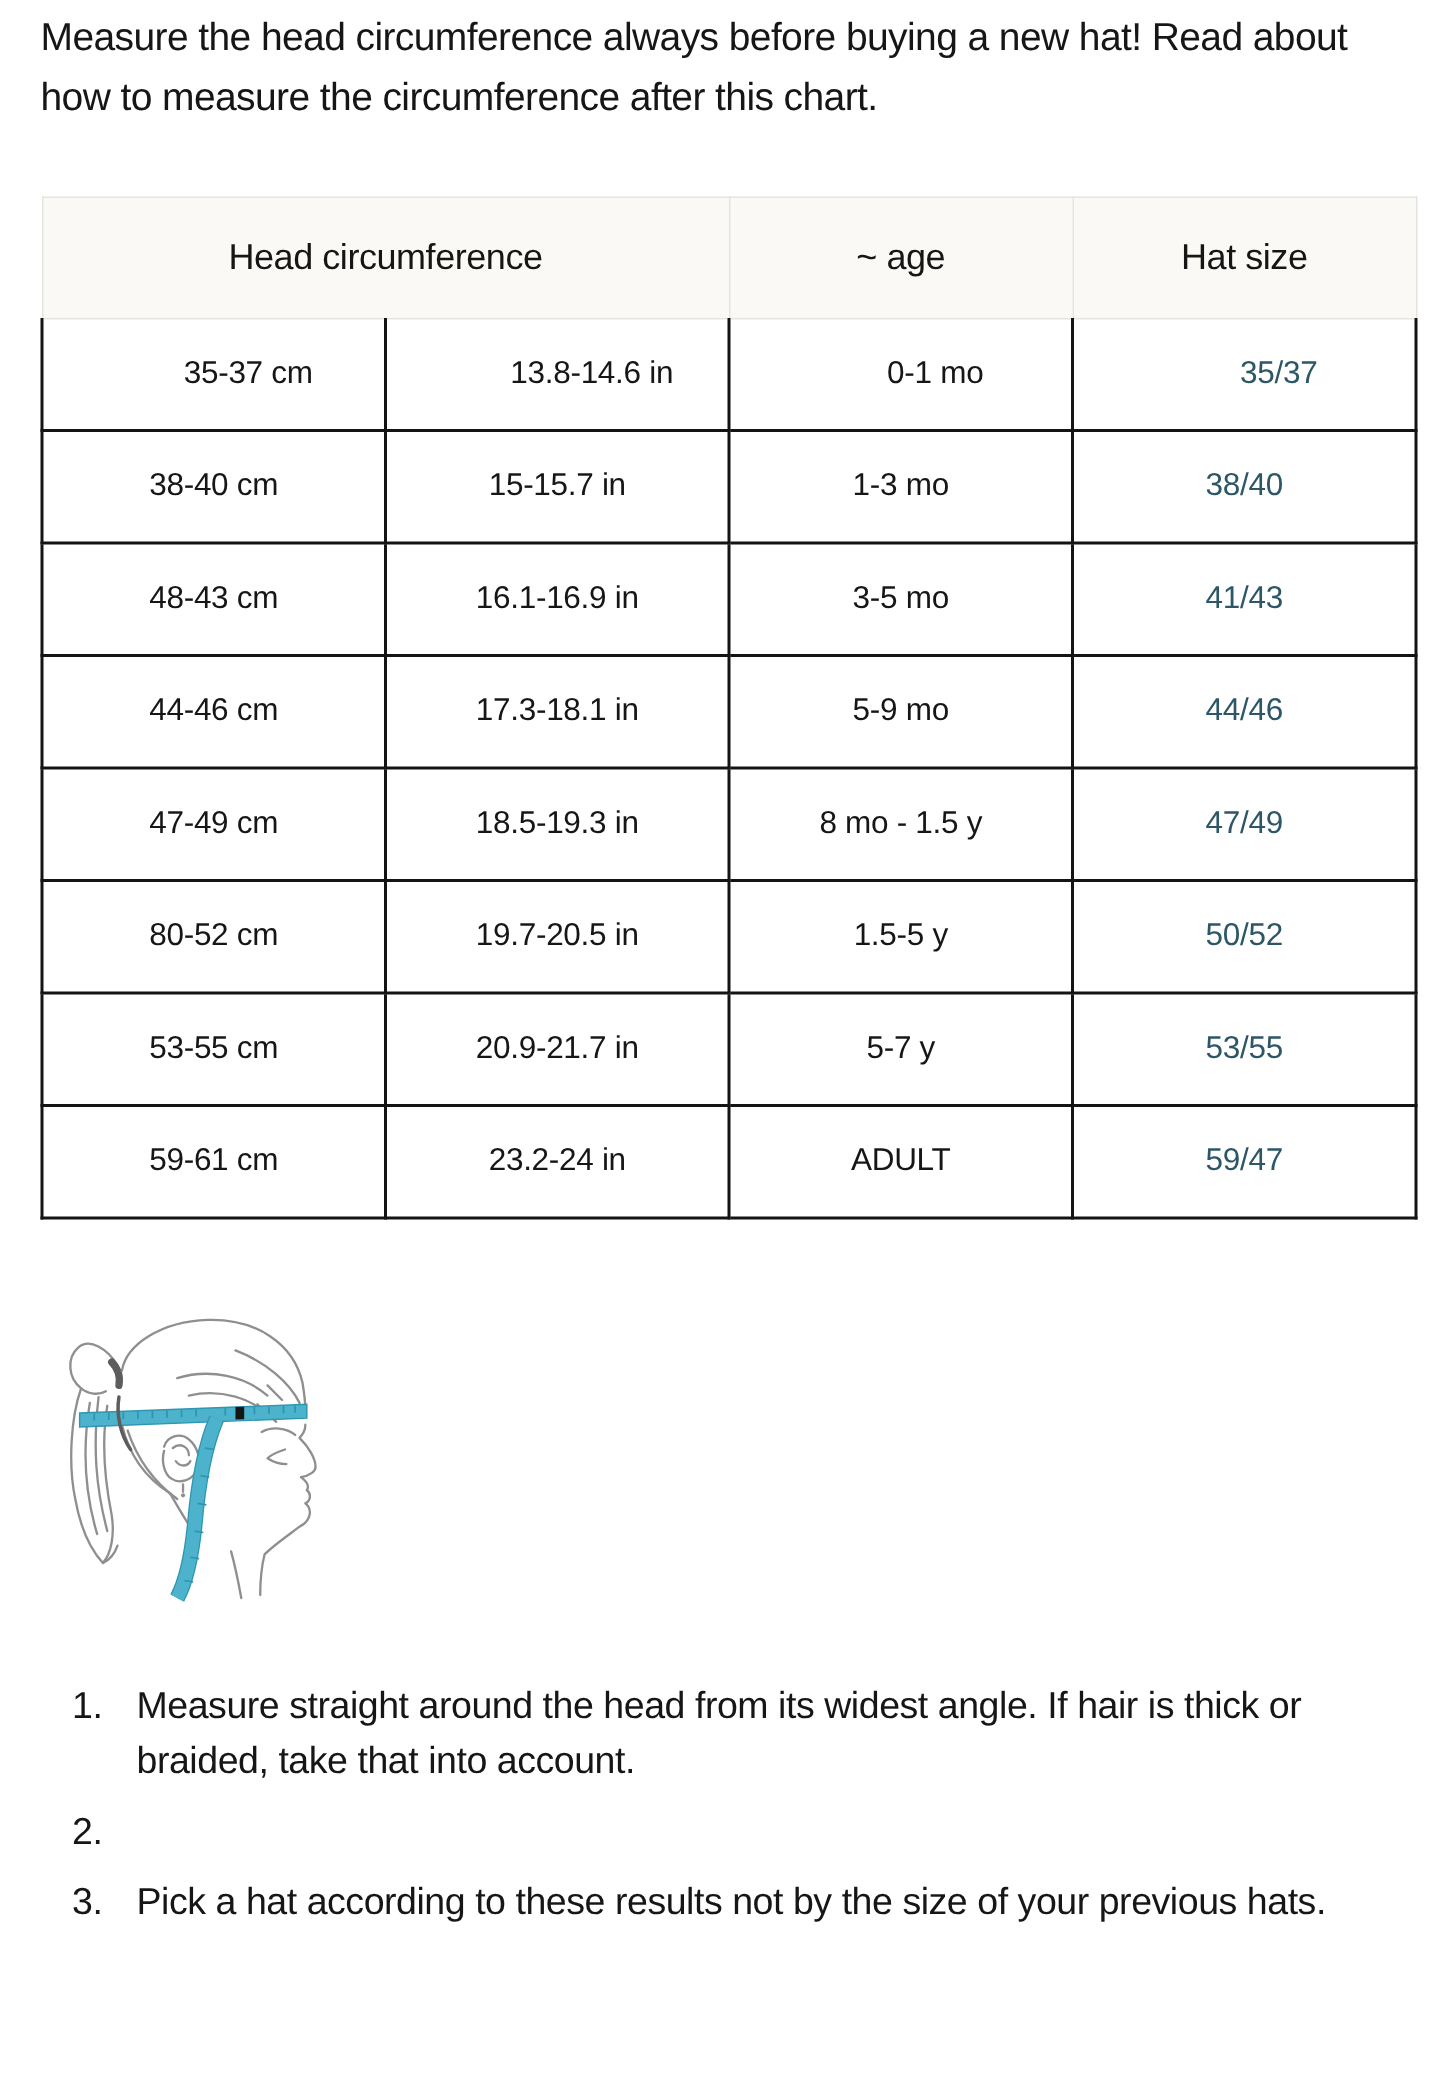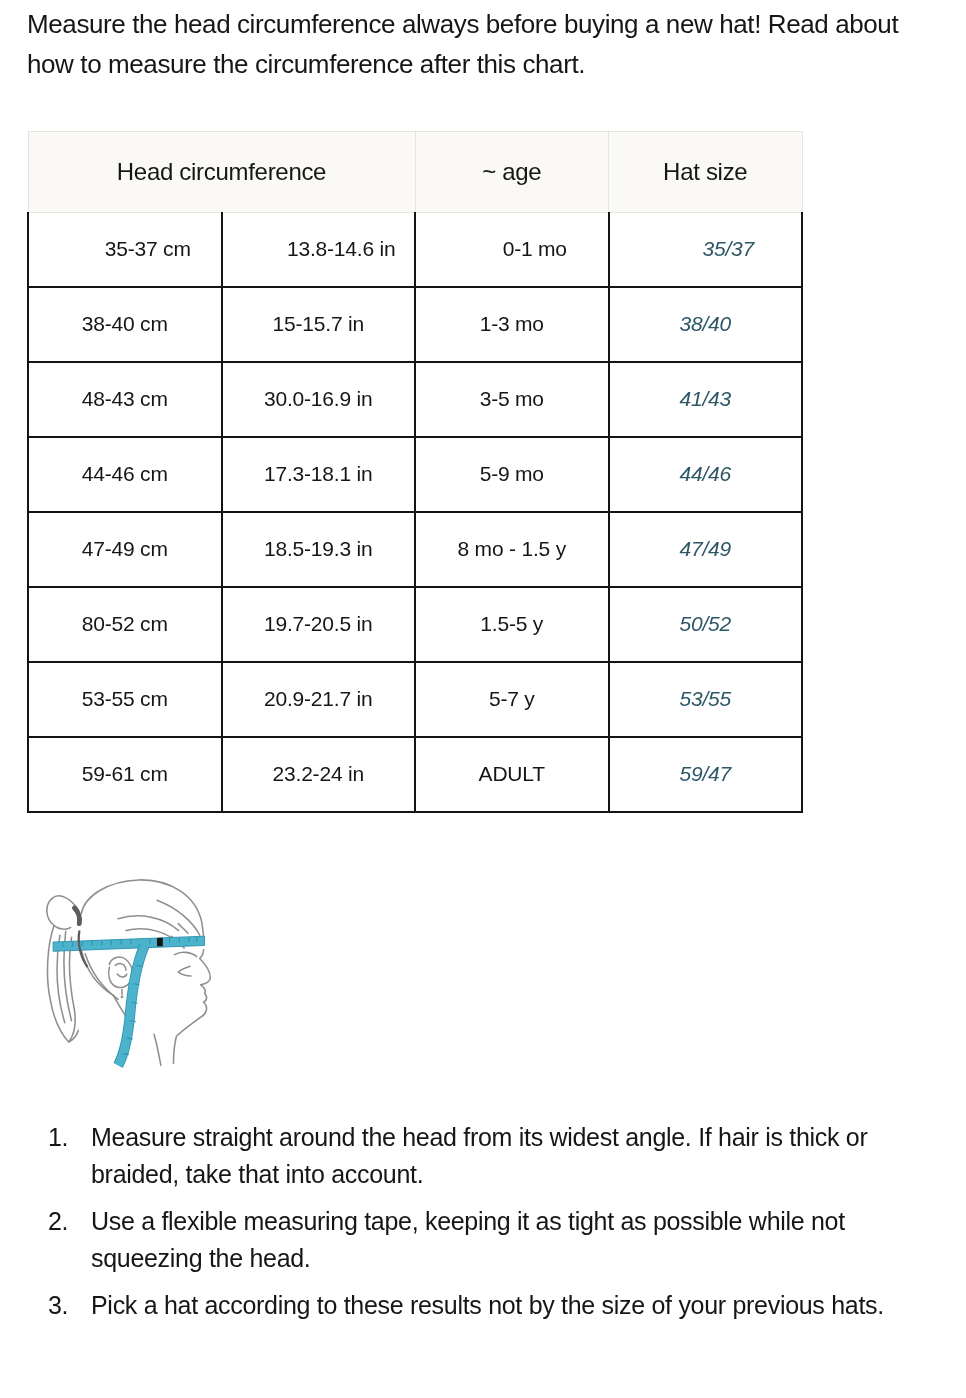--- a/index.html
+++ b/index.html
@@ -20,21 +20,21 @@
     font-size: 26px;
     line-height: 1.55;
     font-weight: 500;
     letter-spacing: -0.4px;
     max-width: 880px;
     margin: 0 0 46px 0;
   }
   
   table.size-table {
     border-collapse: collapse;
-    width: 776px;
+    width: 918px;
     table-layout: fixed;
     margin-top: 42px;
   }
   table.size-table th {
     background: var(--header_bg, #faf9f5);
     border: 1px solid var(--header_border, #e5e5df);
     height: 78px;
     font-size: 24px;
     font-weight: 500;
     letter-spacing: -0.3px;
@@ -51,21 +51,20 @@
     vertical-align: middle;
     background: #ffffff;
   }
   table.size-table tbody tr:first-child td {
     border-top: 1px solid var(--header_border, #e5e5df);
     padding-left: 47px;
   }
   td.size-val {
     color: var(--hat_size, #2d5766);
     font-weight: 700;
-    font-style: italic;
   }
   
   .illustration-wrap {
     margin: 64px 0 0 10px;
     width: 205px;
     height: 200px;
   }
   .sketch {
     fill: none;
     stroke: #8f8f8f;
@@ -135,21 +134,21 @@
         <td class="size-val">35/37</td>
       </tr>
       <tr>
         <td>38-40 cm</td>
         <td>15-15.7 in</td>
         <td>1-3 mo</td>
         <td class="size-val">38/40</td>
       </tr>
       <tr>
         <td>48-43 cm</td>
-        <td>30.0-16.9 in</td>
+        <td>16.1-16.9 in</td>
         <td>3-5 mo</td>
         <td class="size-val">41/43</td>
       </tr>
       <tr>
         <td>44-46 cm</td>
         <td>17.3-18.1 in</td>
         <td>5-9 mo</td>
         <td class="size-val">44/46</td>
       </tr>
       <tr>
@@ -245,21 +244,20 @@
     </svg>
   </div>
 
   <div class="instructions">
     <div class="instr-item">
       <span class="instr-num">1.</span>
       <span class="instr-text">Measure straight around the head from its widest angle. If hair is thick or braided, take that into account.</span>
     </div>
     <div class="instr-item">
       <span class="instr-num">2.</span>
-      <span class="instr-text">Use a flexible measuring tape, keeping it as tight as possible while not squeezing the head.</span>
     </div>
     <div class="instr-item">
       <span class="instr-num">3.</span>
       <span class="instr-text">Pick a hat according to these results not by the size of your previous hats.</span>
     </div>
   </div>
 
 </div>
 
 </body></html>

